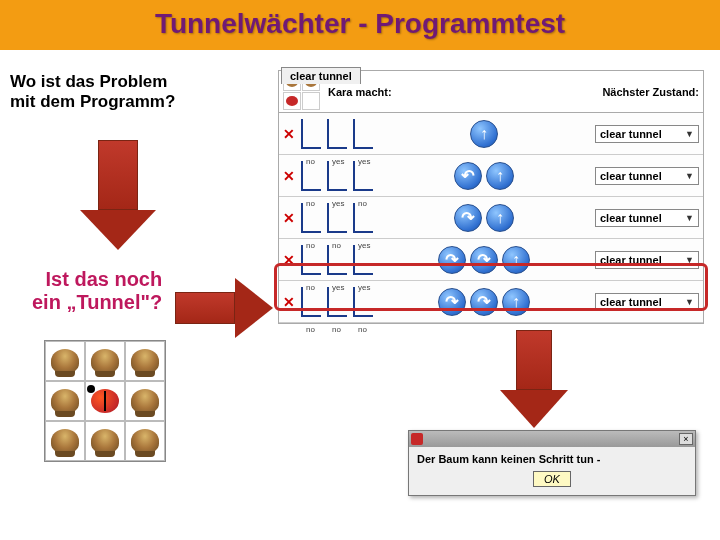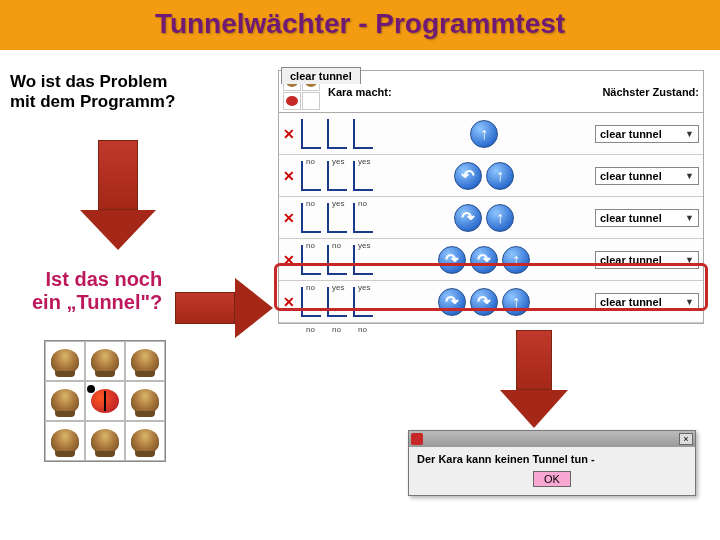--- a/index.html
+++ b/index.html
@@ -276,22 +276,23 @@
   }
   .dialog .body {
     padding: 6px 8px 8px;
   }
   .dialog .body .line1 { font-weight: bold; margin-bottom: 4px;}
   .dialog .ok {
     display: block;
     margin: 6px auto 0;
     padding: 1px 10px;
     border: 1px solid #666;
-    background: #f9a8d4;
+    background: #fef9c3;
     font-size: 11px;
+    font-style: italic;
   }
   .err-icon {
     display:inline-block; width:12px;height:12px;
     background:#c62828;border-radius:2px;margin-right:4px;vertical-align:middle;
   }
 </style>
 </head>
 <body>
 
 <div class="title-bar">
@@ -477,16 +478,16 @@
   <div class="stem"></div>
     <div class="head"></div>
 </div>
 
 <div class="dialog">
   <div class="bar">
     <span class="err-icon"></span>
     <span class="close">×</span>
   </div>
   <div class="body">
-    <div class="line1">Der Kara kann keinen Tunnel tun -</div>
+    <div class="line1">Der Baum kann keinen Schritt tun -</div>
     <button class="ok">OK</button>
   </div>
 </div>
 
 </body></html>

